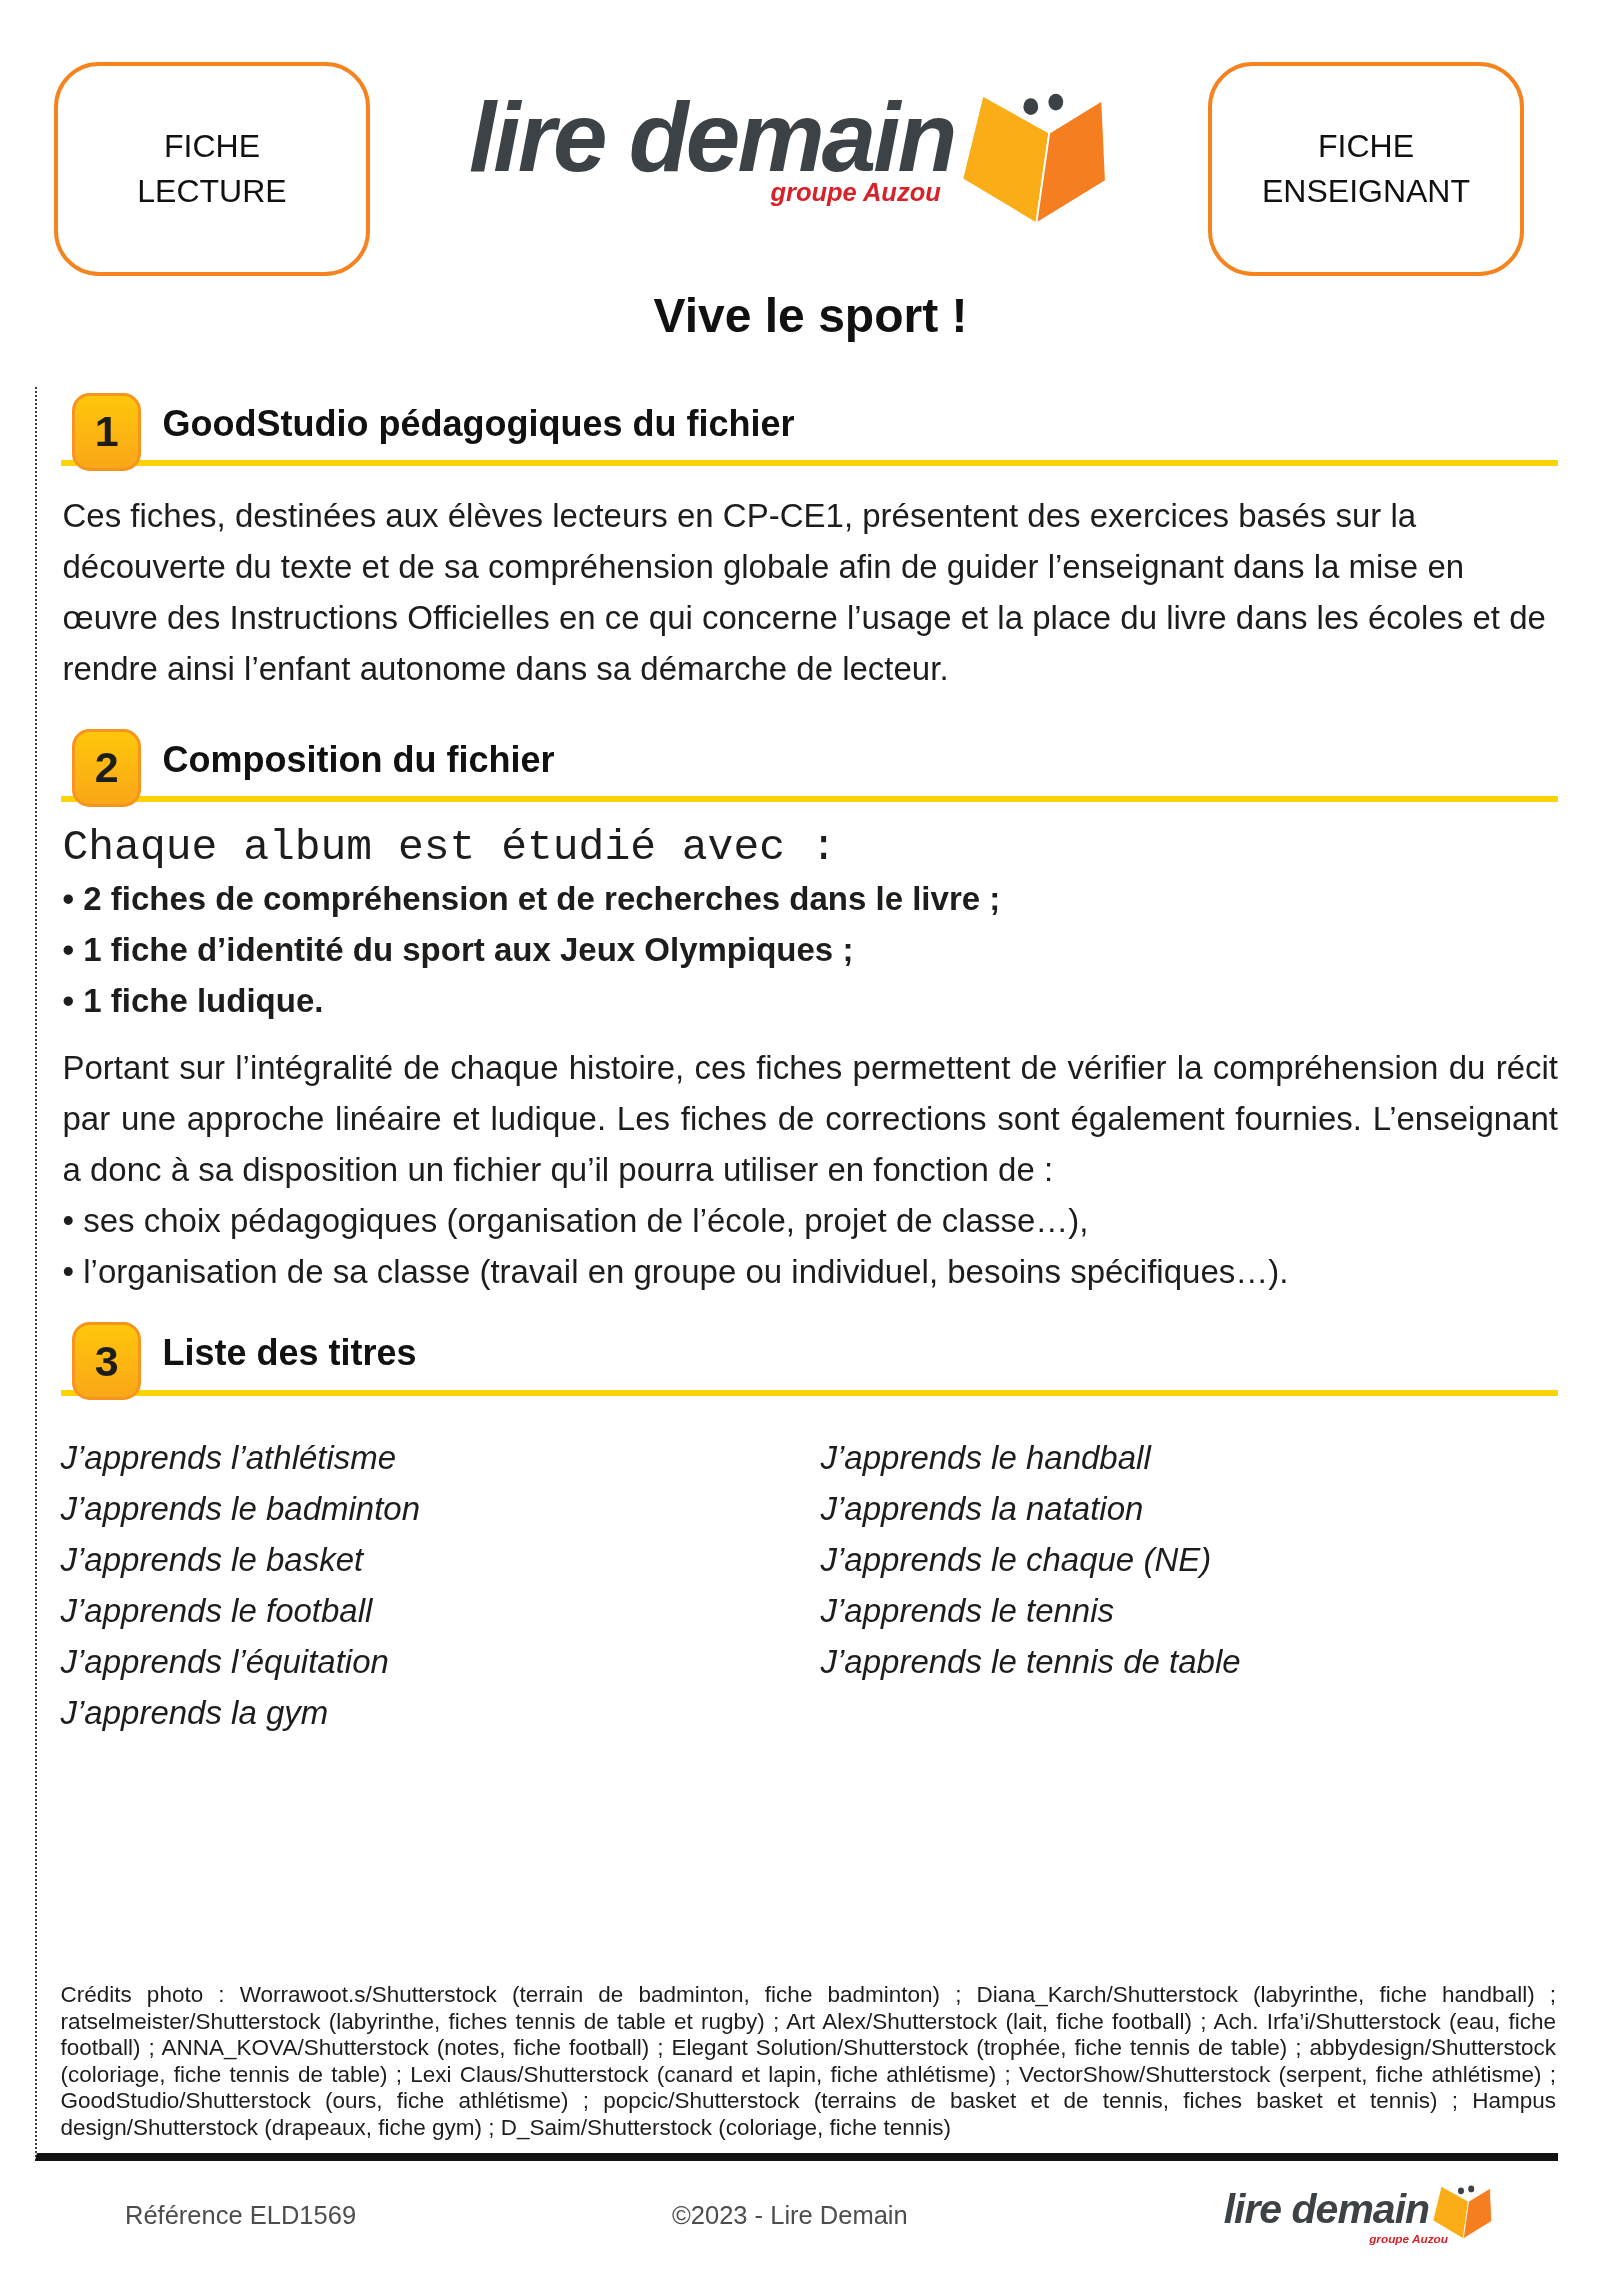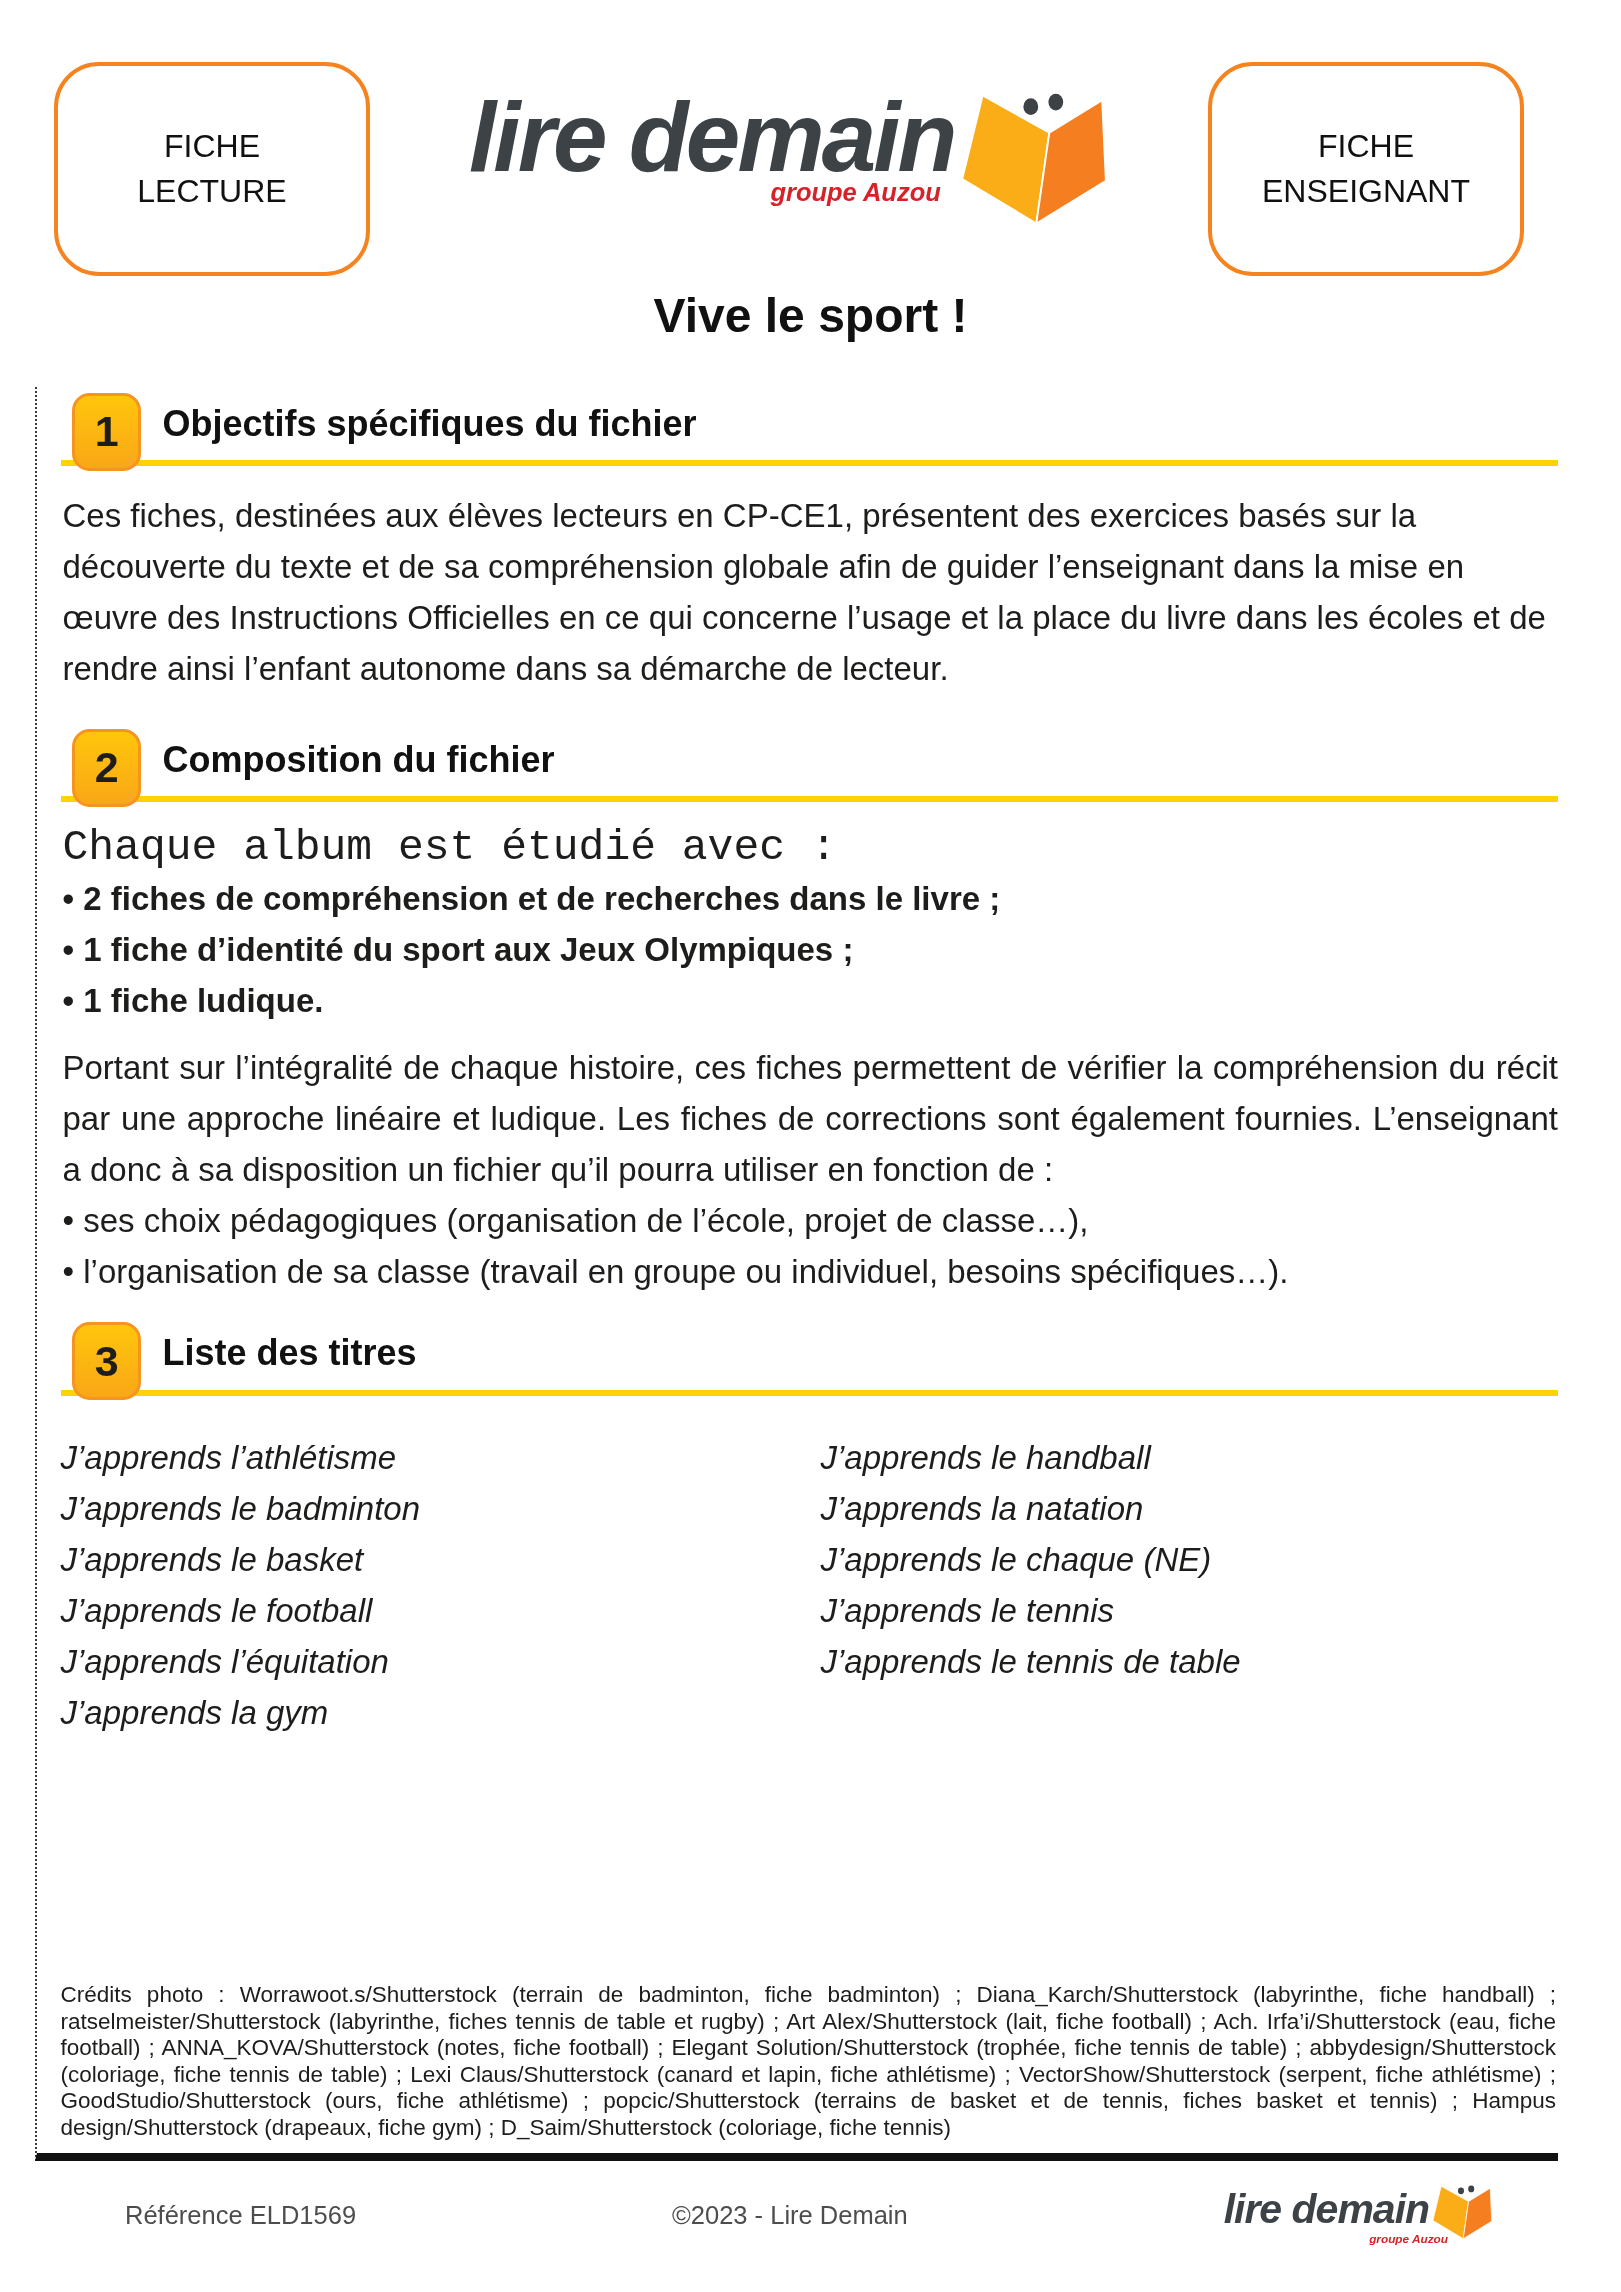--- a/index.html
+++ b/index.html
@@ -131,21 +131,21 @@
     <span>FICHE</span>
     <span>ENSEIGNANT</span>
   </div>
 
   <div class="page-title">Vive le sport !</div>
 
   <div class="content">
 
     <div class="sec-head s1">
       <span class="badge">1</span>
-      <span>Objectifs spécifiques du fichier</span>
+      <span>GoodStudio pédagogiques du fichier</span>
     </div>
 
     <p class="body-p">Ces fiches, destinées aux élèves lecteurs en CP-CE1, présentent des exercices basés sur la découverte du texte et de sa compréhension globale afin de guider l’enseignant dans la mise en œuvre des Instructions Officielles en ce qui concerne l’usage et la place du livre dans les écoles et de rendre ainsi l’enfant autonome dans sa démarche de lecteur.</p>
 
     <div class="sec-head s2">
       <span class="badge">2</span>
       <span>Composition du fichier</span>
     </div>
 
     <p class="intro-p">Chaque album est étudié avec :</p>

